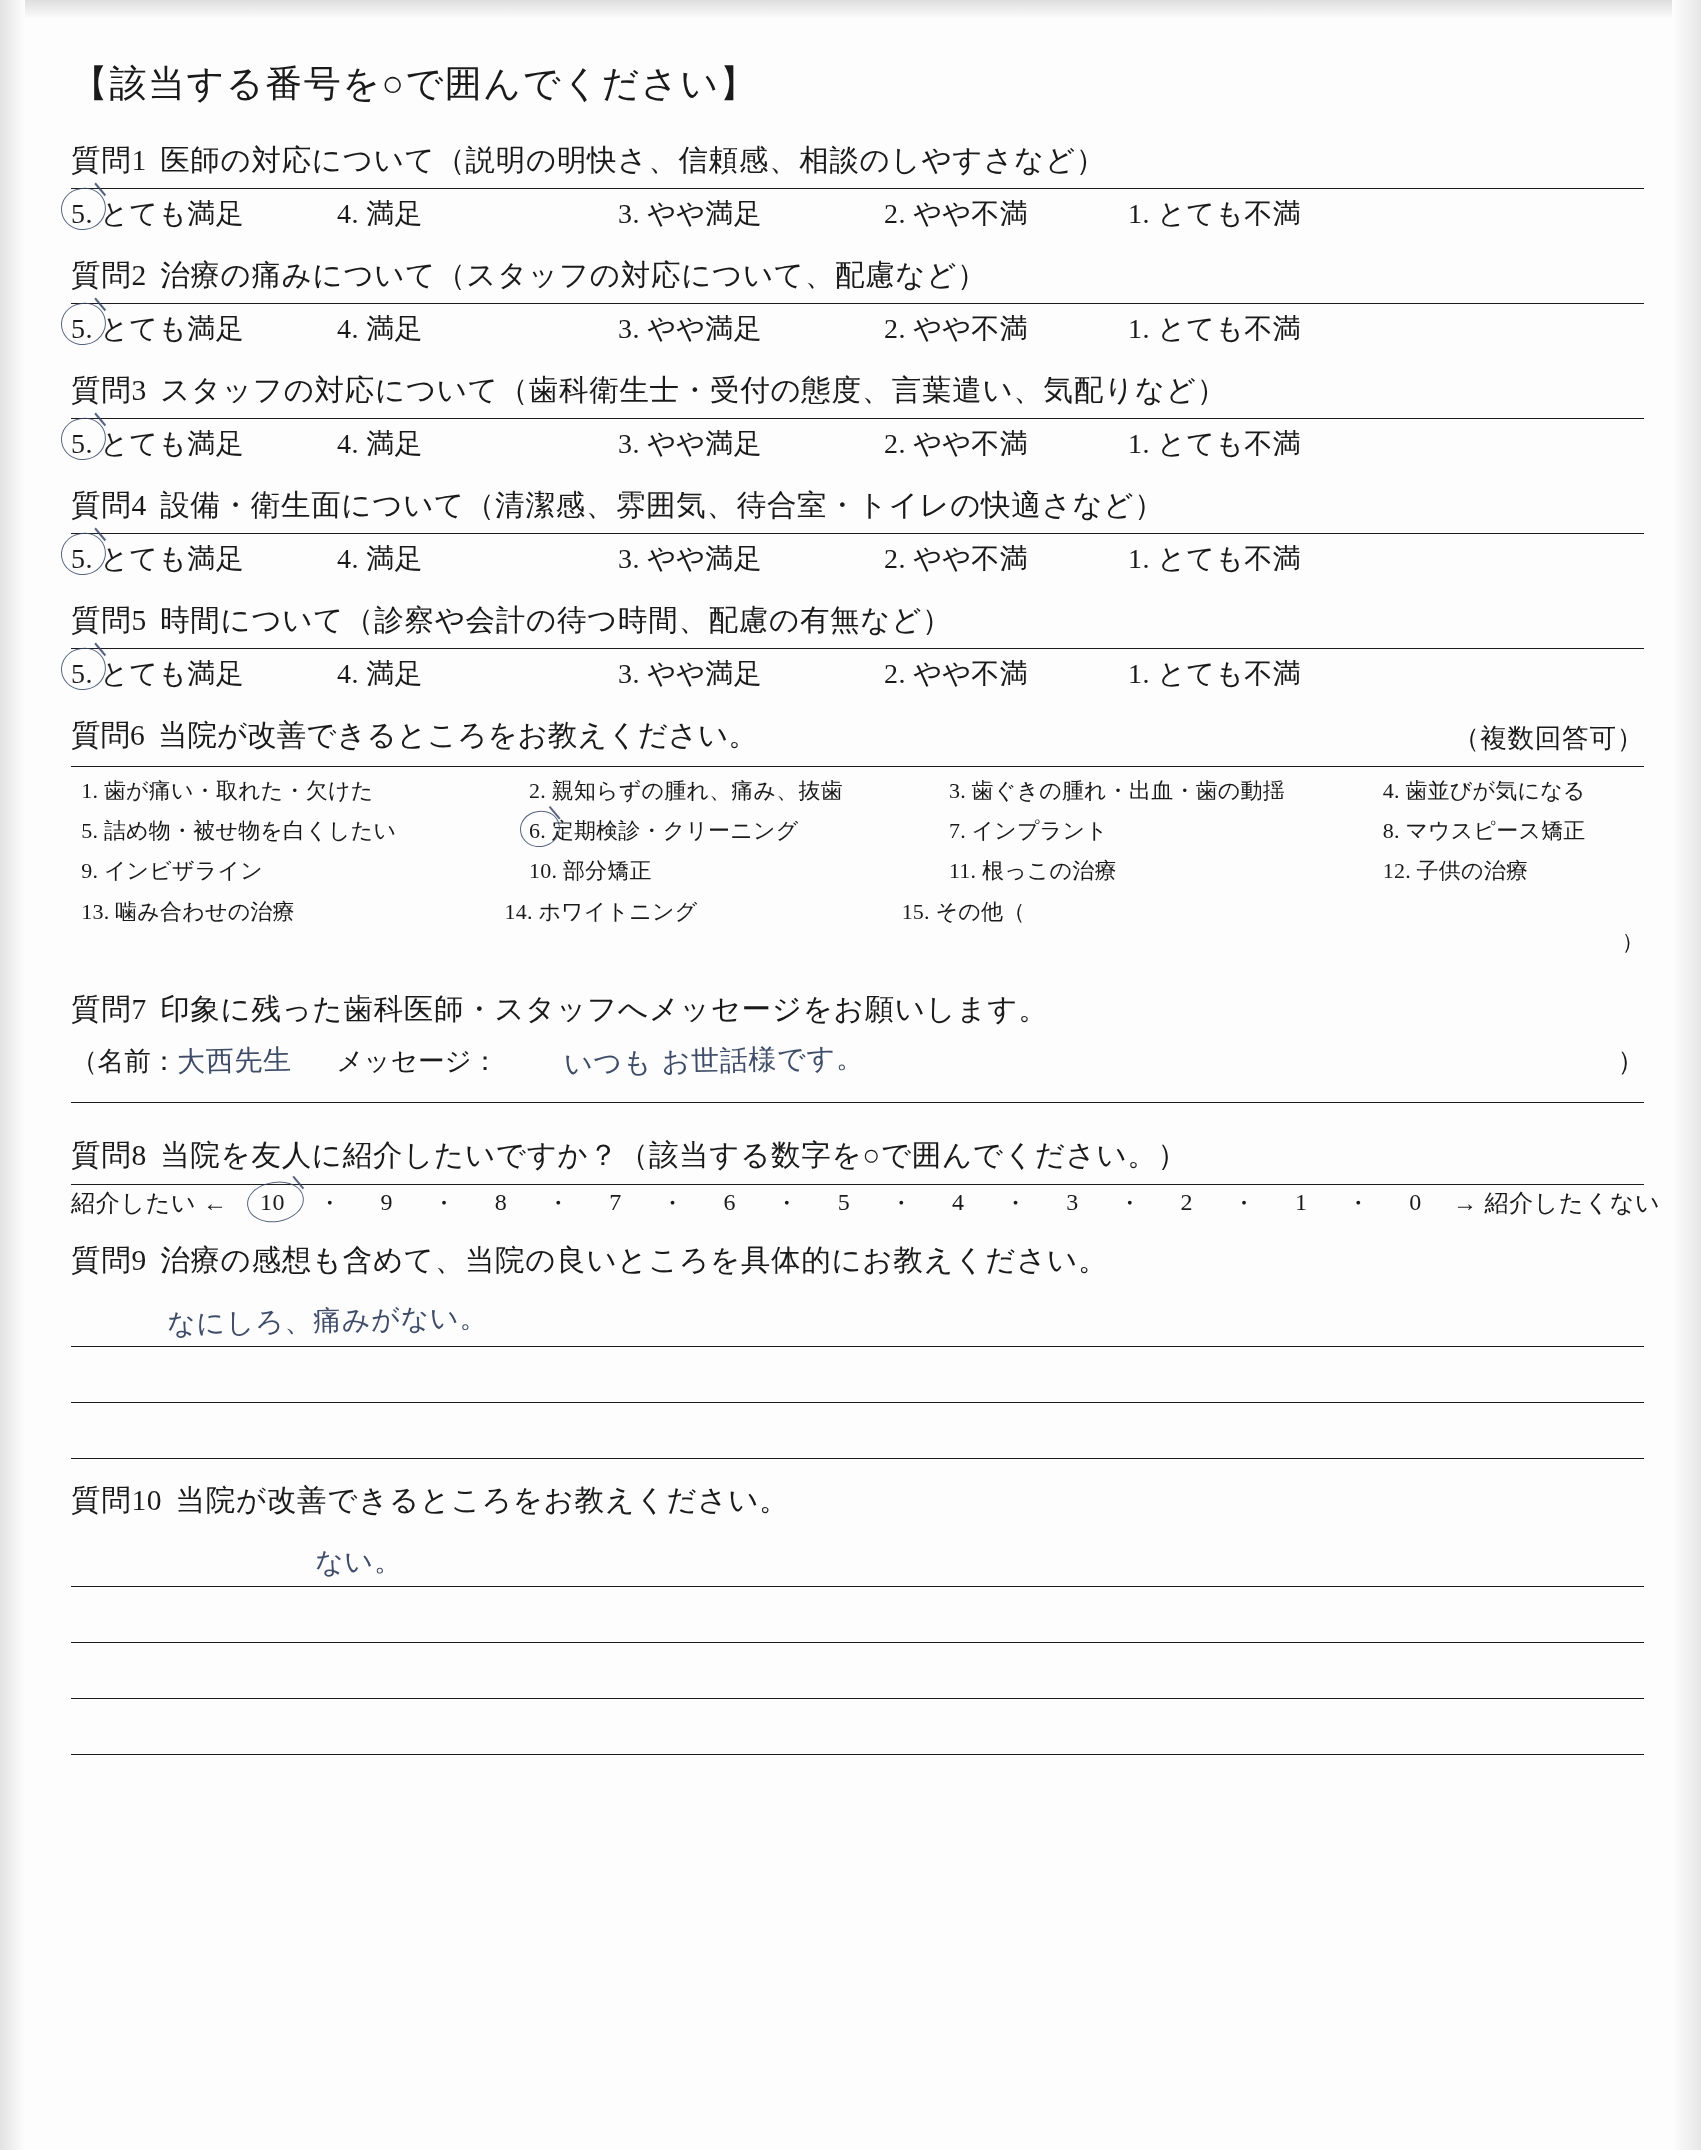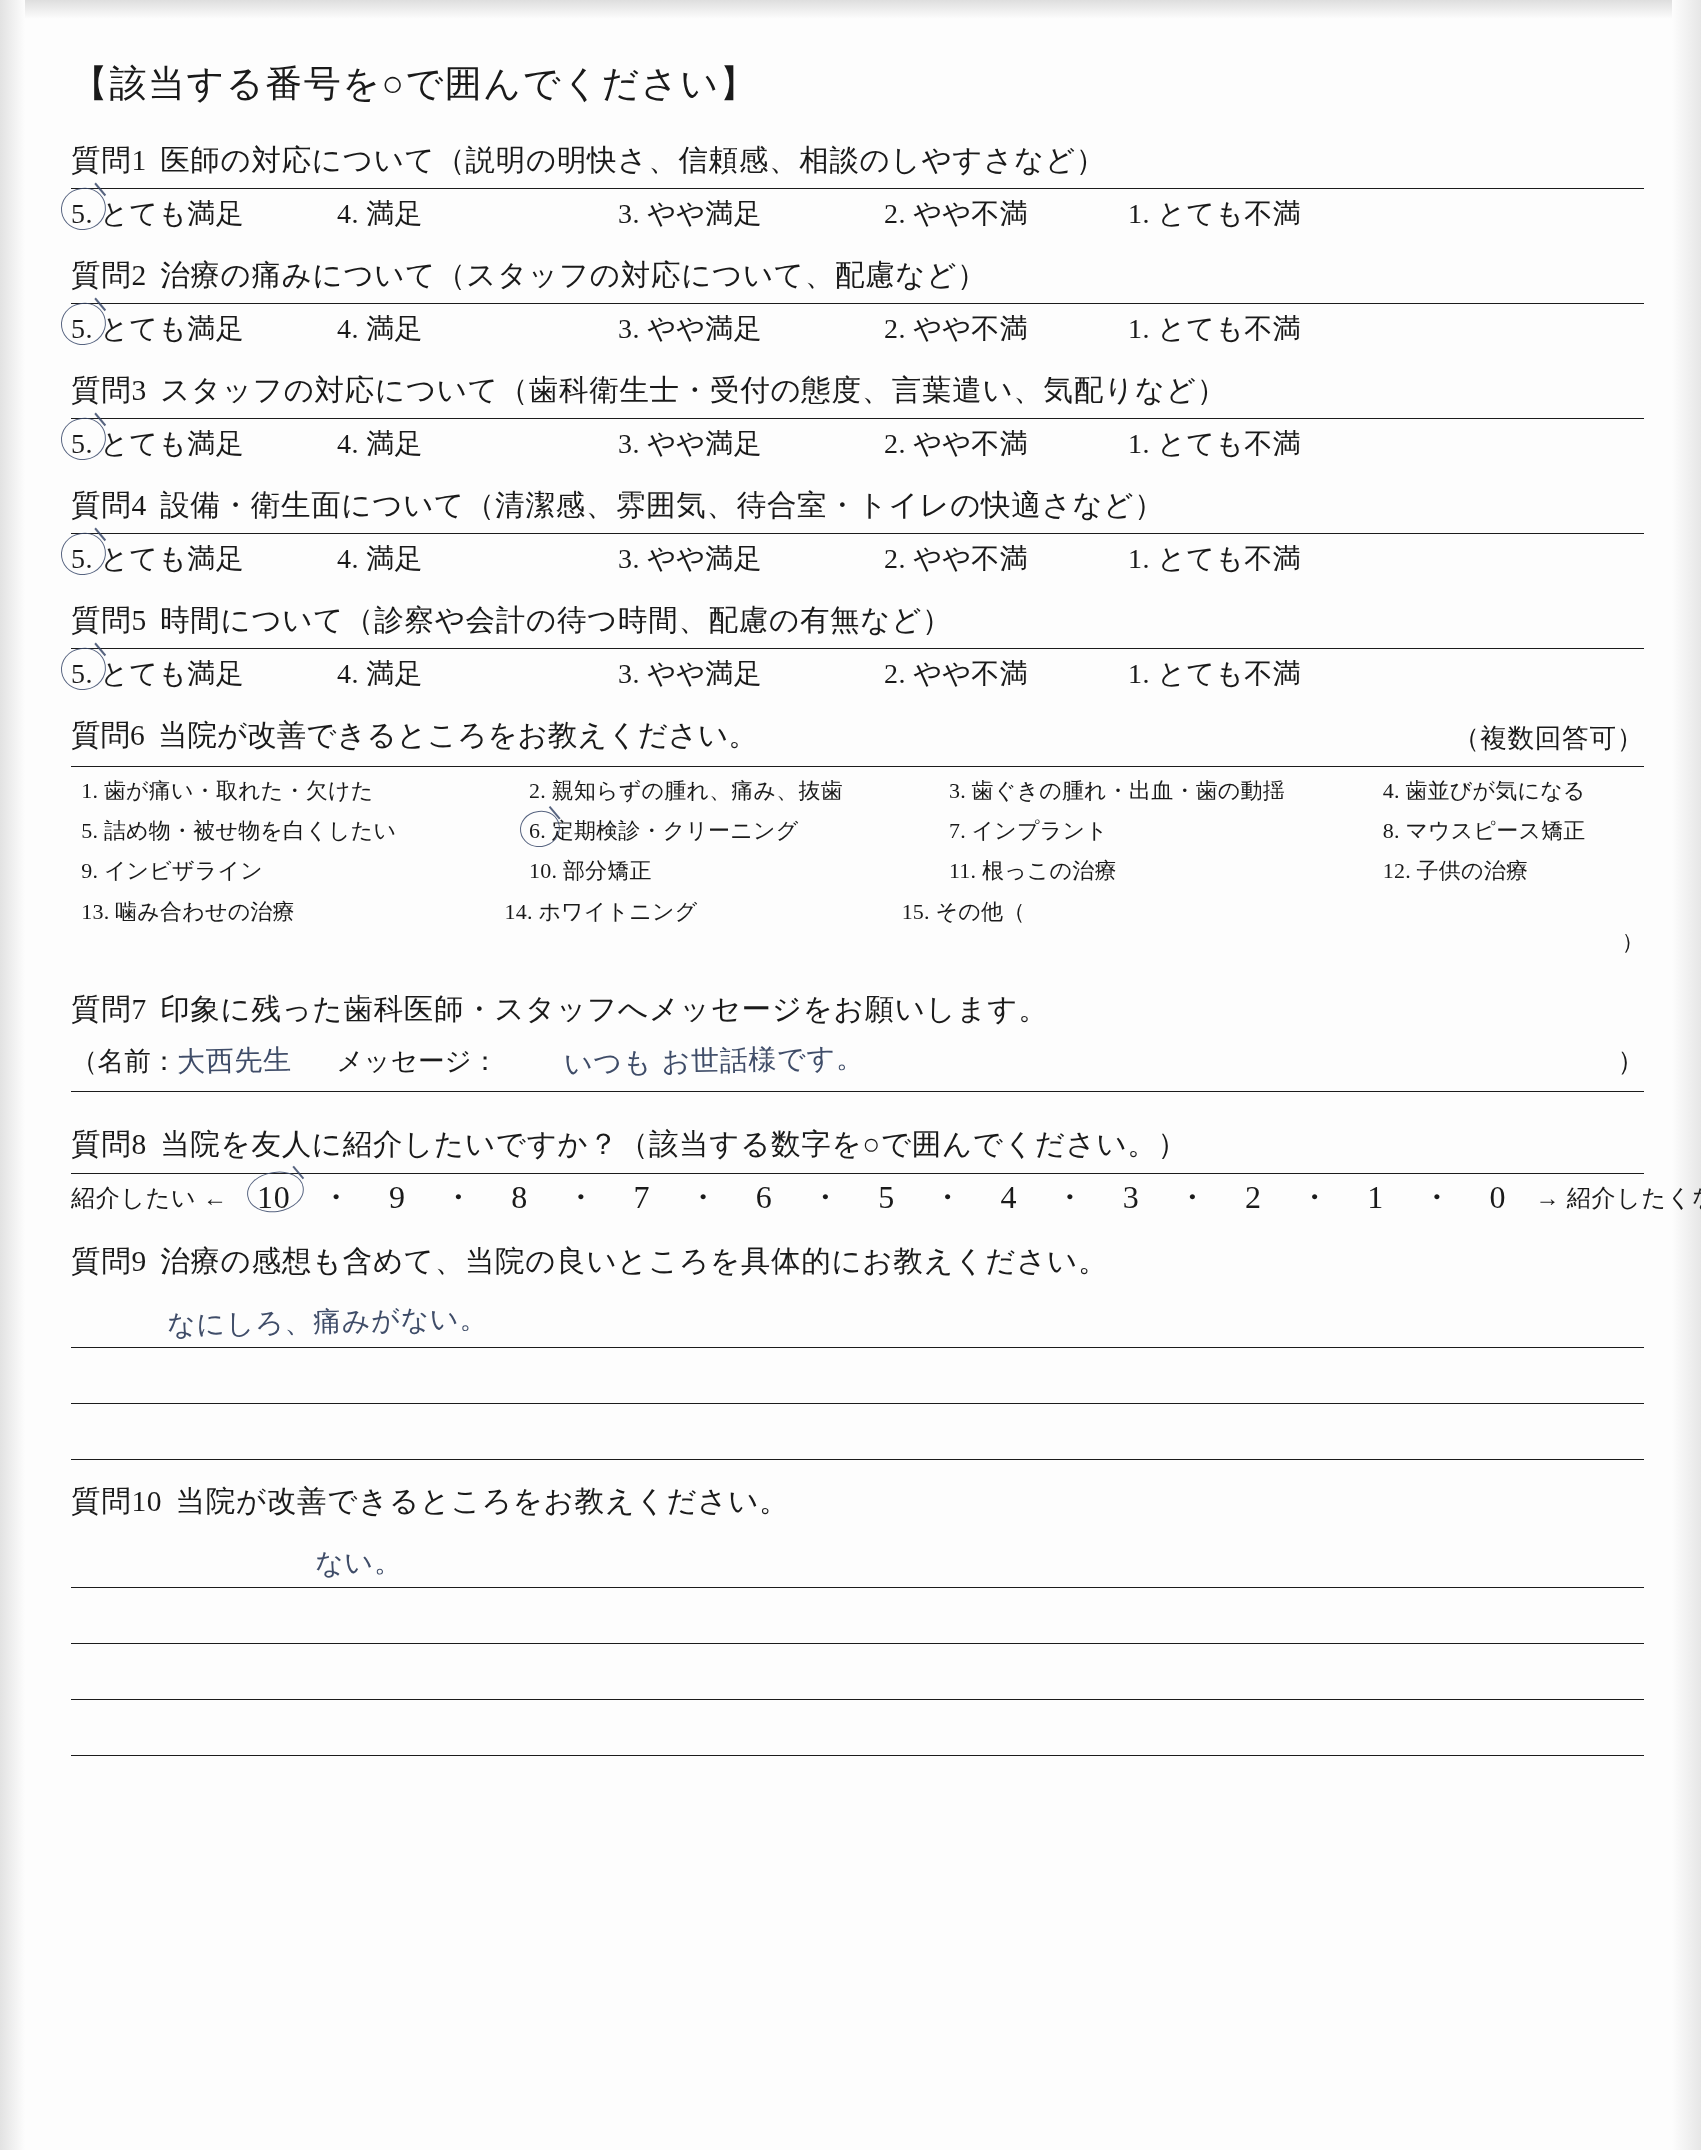--- a/index.html
+++ b/index.html
@@ -144,21 +144,21 @@
     width: 613px;
     border-bottom: 0px;
   }
   .paren-right { float: right; font-size: 22px; }
 
   
   .q7-row {
     position: relative;
     font-size: 26.6px;
     border-bottom: 1.5px solid #1c1c1c;
-    padding-bottom: 6px;
+    padding-bottom: 17px;
     height: 47px;
     display: flex;
     align-items: center;
   }
   .q7-name-blank {
     display: inline-block;
     width: 159px;
     position: relative;
   }
   .q7-msg-blank {
@@ -186,21 +186,21 @@
     font-size: 24px;
     letter-spacing: 0.7px;
   }
   .scale-left { margin-right: 29.5px; white-space: nowrap; }
   .scale-nums {
     flex: 1;
     display: flex;
     align-items: center;
     justify-content: flex-end;
     gap: 16px;
-    font-size: 32px;
+    font-size: 24px;
   }
   .scale-num {
     position: relative;
     min-width: 31px;
     text-align: center;
   }
   .scale-sep { padding: 0 13.3px; }
   .scale-right { margin-left: 22px; white-space: nowrap; }
   .scale-num .circle-mark.num {
     left: -10.3px;

